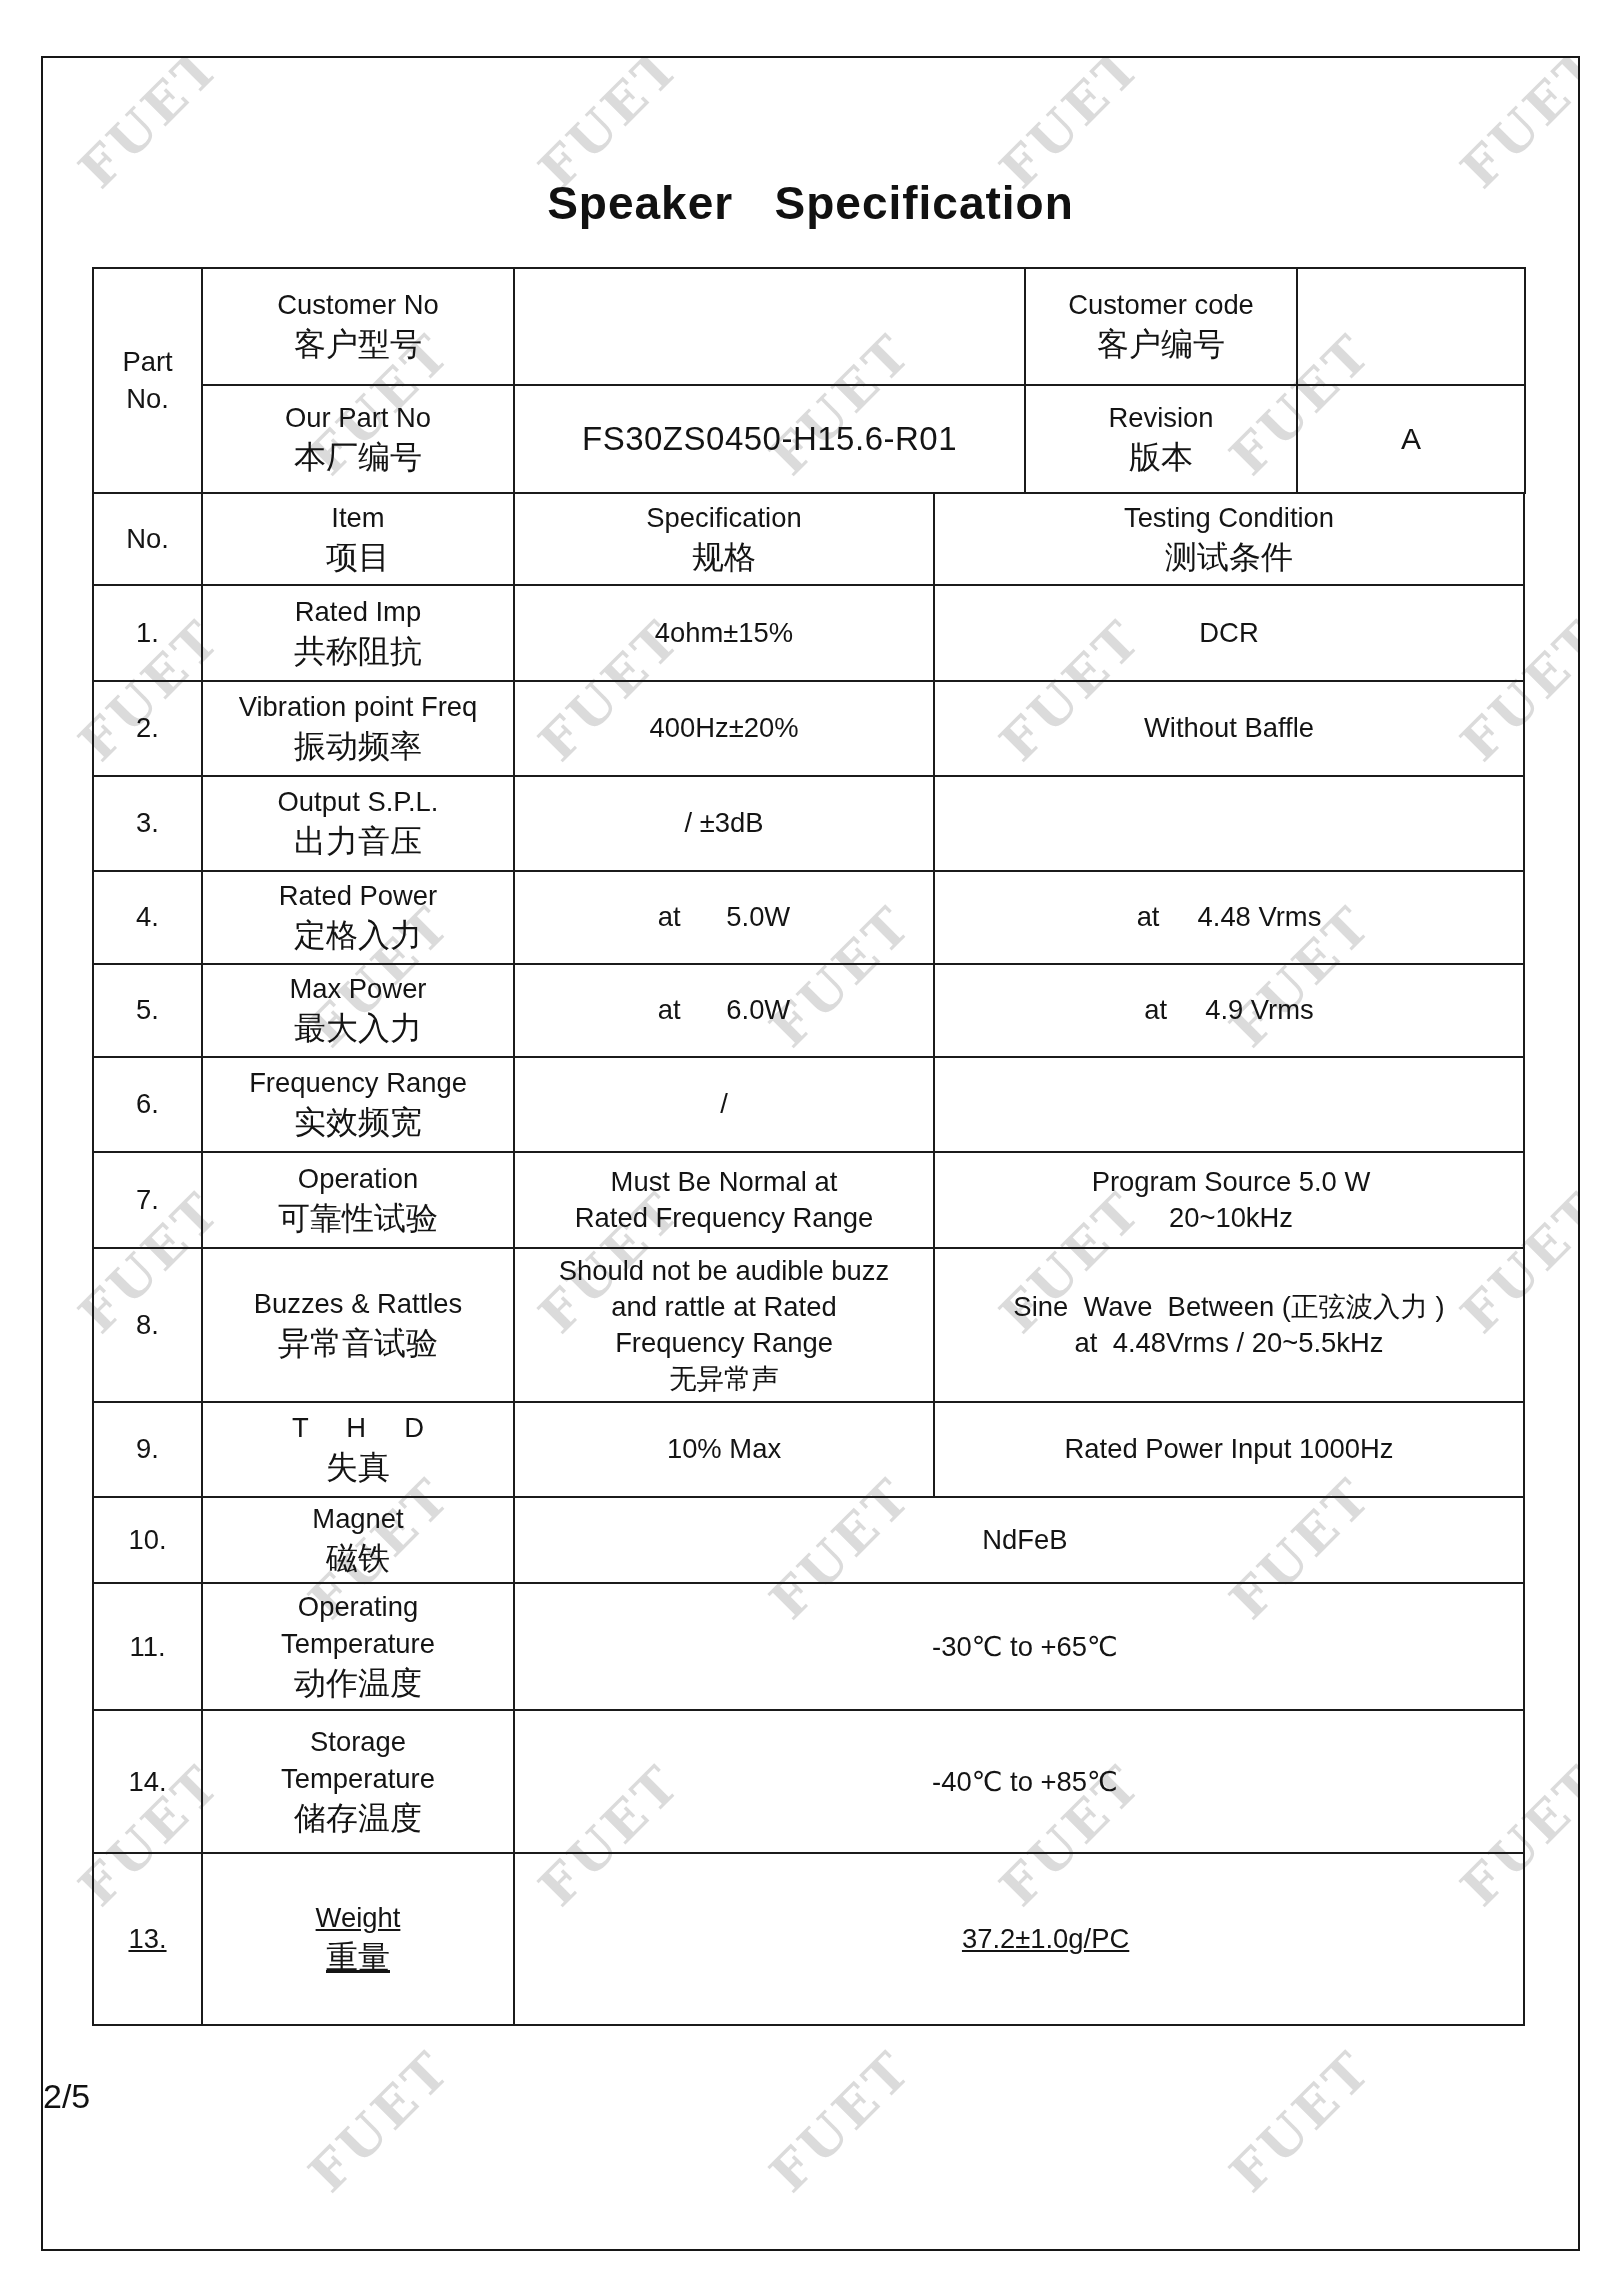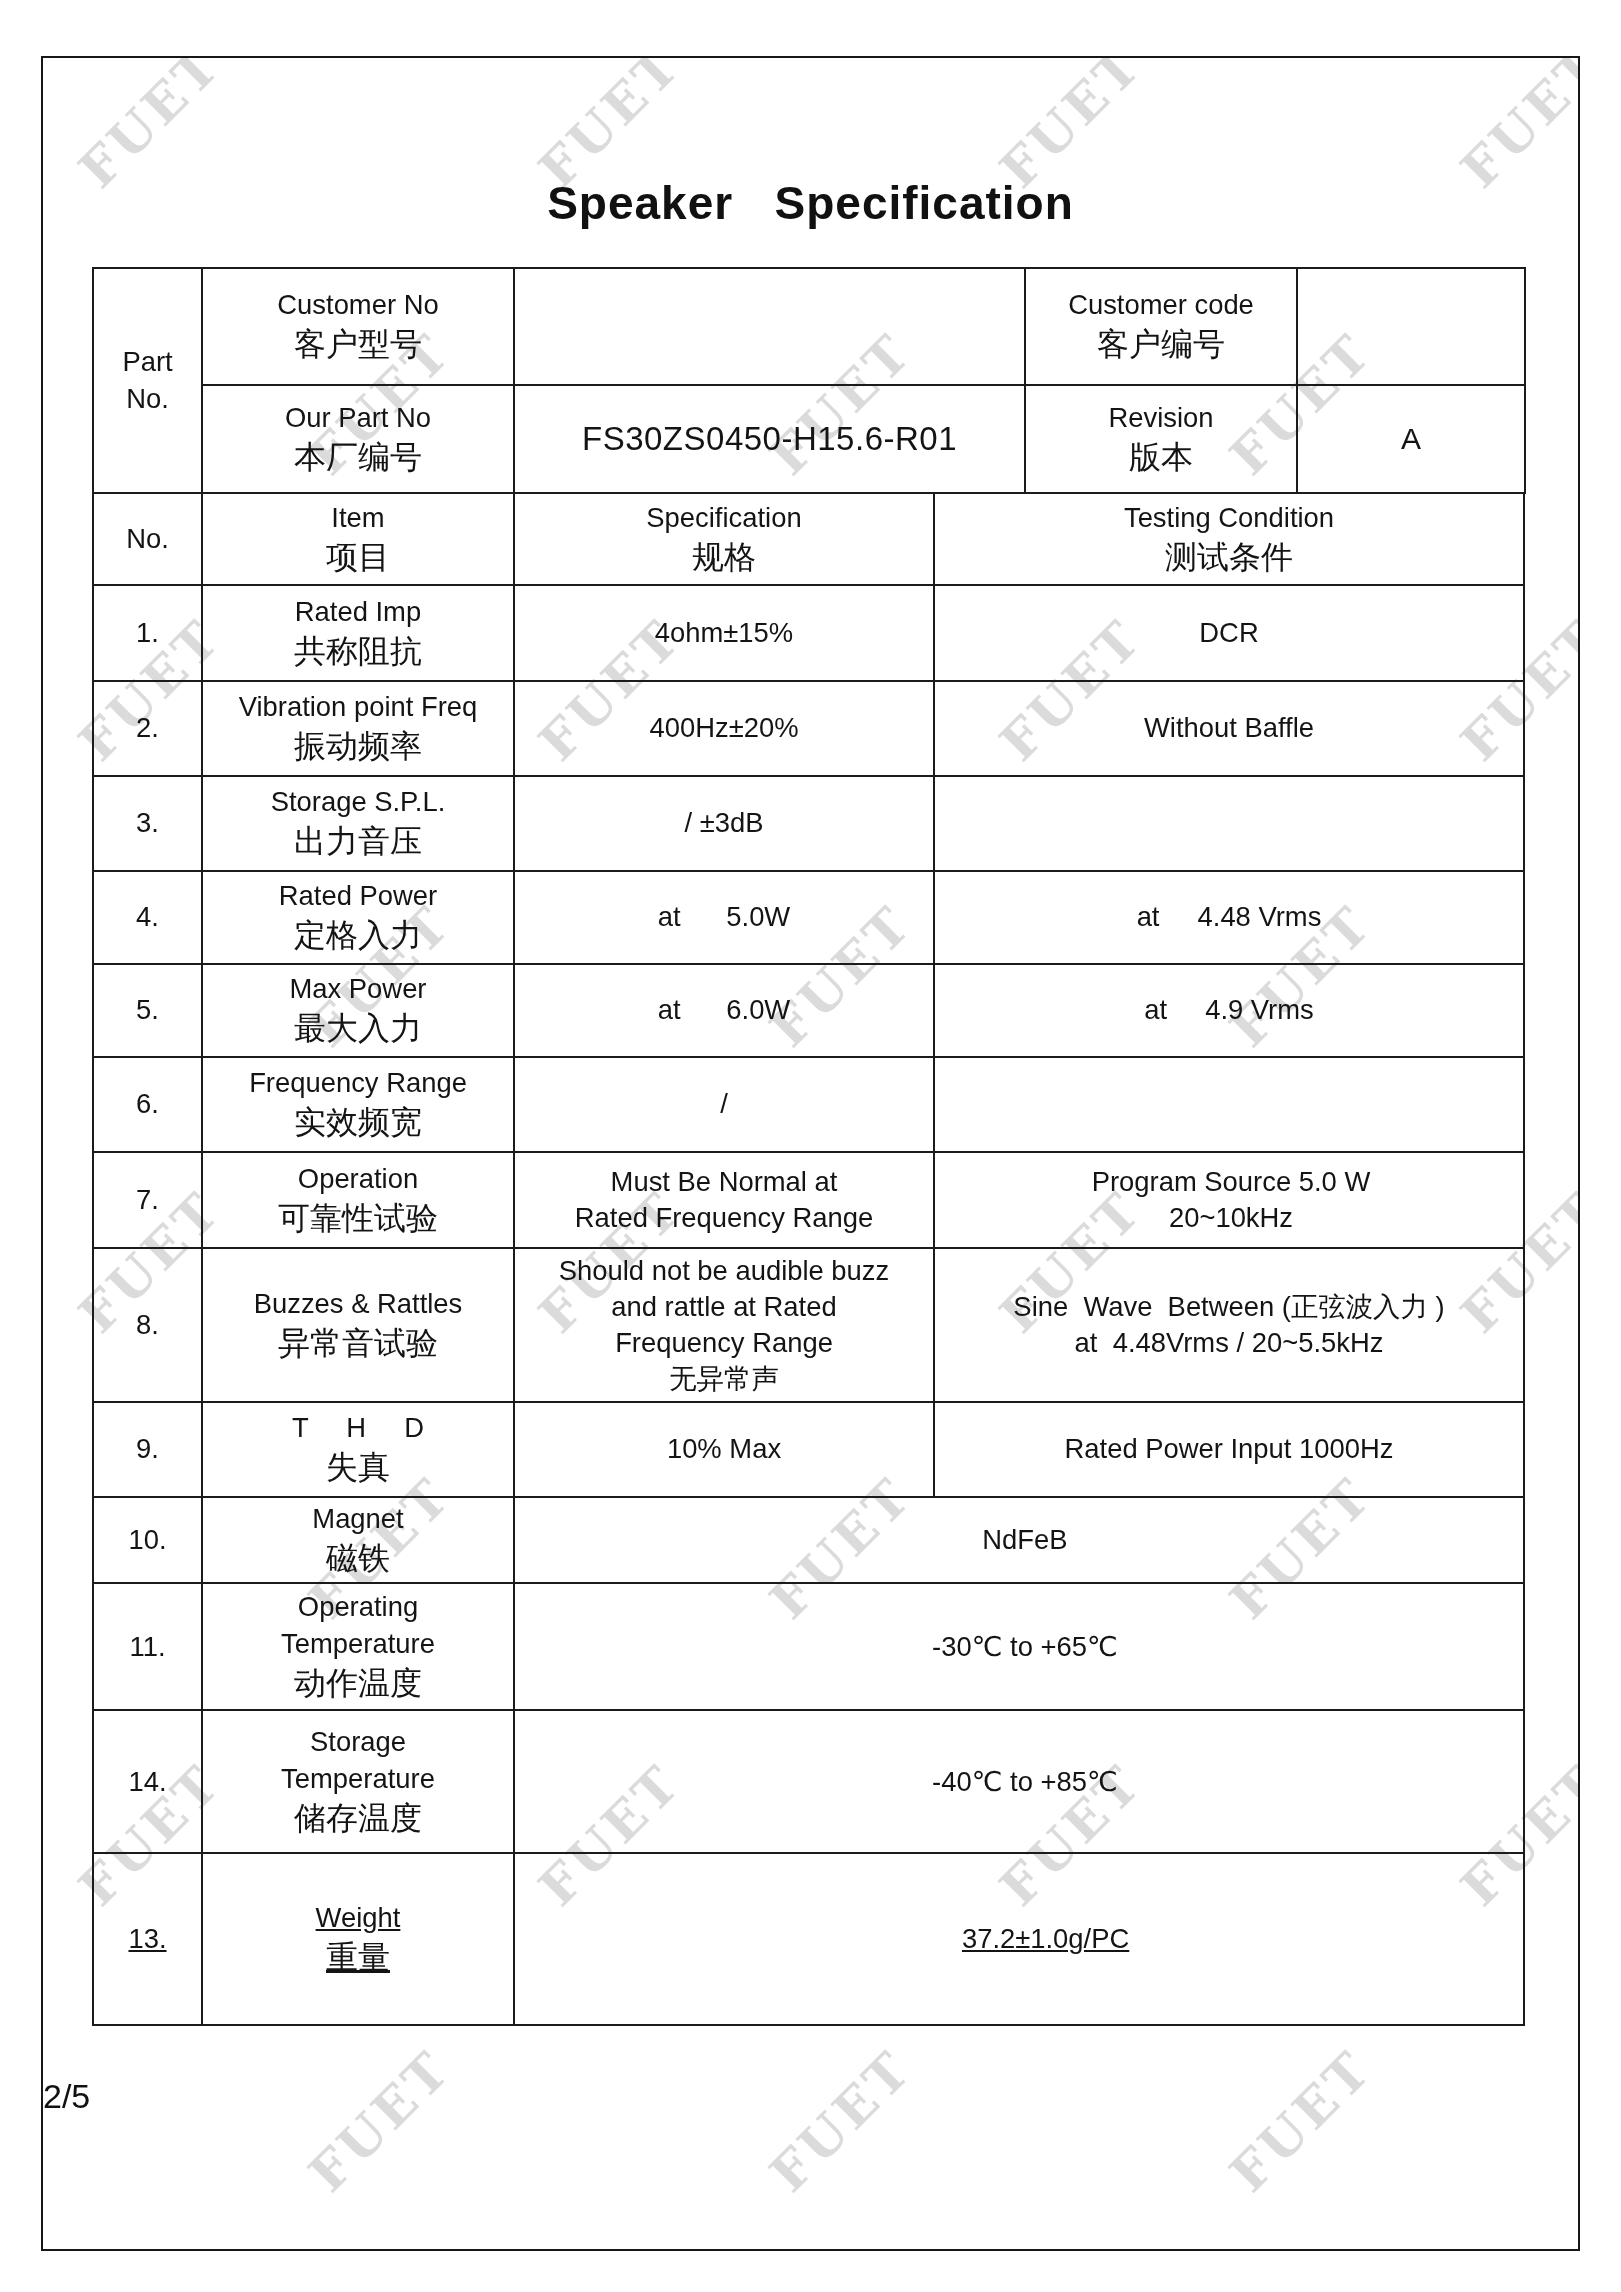--- a/index.html
+++ b/index.html
@@ -179,21 +179,21 @@
             <div>Vibration point Freq</div>
             <div class="zh">振动频率</div>
           </td>
           <td class="pre">400Hz±20%</td>
           <td class="pre">Without Baffle</td>
         </tr>
 
         <tr class="h97">
           <td>3.</td>
           <td>
-            <div>Storage S.P.L.</div>
+            <div>Output S.P.L.</div>
             <div class="zh">出力音压</div>
           </td>
           <td class="pre">/ ±3dB</td>
           <td class="pre"></td>
         </tr>
 
         <tr class="h95">
           <td>4.</td>
           <td>
             <div>Rated Power</div>

